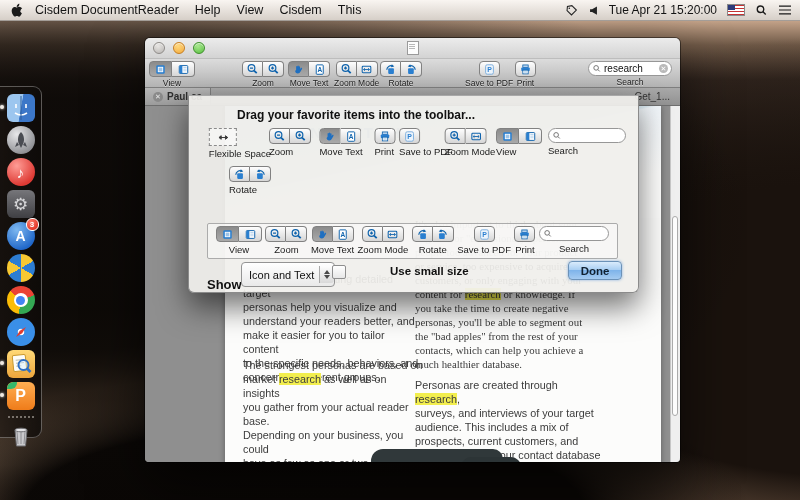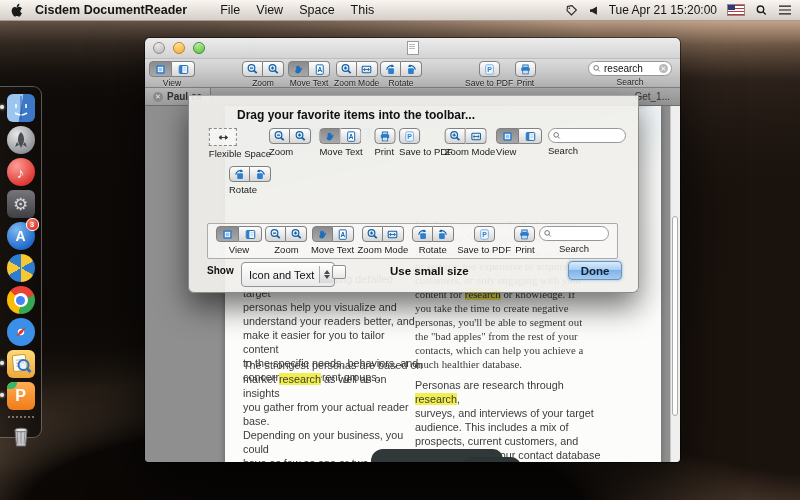--- a/index.html
+++ b/index.html
@@ -10,21 +10,21 @@
       radial-gradient(130% 90% at 6% 45%, rgba(12,9,7,.92) 28%, rgba(12,9,7,0) 68%),
       radial-gradient(620px 190px at 38% 102%, #0a0705 45%, rgba(10,7,5,0) 72%),
       radial-gradient(900px 420px at 108% 66%, #1a120d 35%, rgba(26,18,13,0) 70%),
       linear-gradient(180deg,#e9d0bc 0%,#c6a58b 4%,#6f5947 9%,#332720 16%,#1c1510 40%,#171108 62%,#6d5540 80%,#d8b08c 93%,#caa07f 100%);
   }
   
   .menubar{position:absolute;top:0;left:0;right:0;height:20px;z-index:30;
     background:linear-gradient(#f9f5f1,#d6cfc8);border-bottom:1px solid rgba(60,50,45,.45);
     display:flex;align-items:center;font-size:12.5px;color:#141414;}
   .menubar .apple{margin:0 12px 0 10px;display:flex;align-items:center;}
-  .menubar .appname{font-weight:bold;margin-right:33px;}
+  .menubar .appname{font-weight:normal;margin-right:16px;}
   .menubar .mitem{margin-right:16px;}
   .menubar .spacer{flex:1;}
   .menubar .right{display:flex;align-items:center;gap:10px;margin-right:8px;font-size:12px;}
   .flag{width:16px;height:10px;border:0.5px solid #888;
     background:repeating-linear-gradient(180deg,#c53232 0 1.5px,#fff 1.5px 3px);position:relative;}
   .flag::after{content:"";position:absolute;left:0;top:0;width:7px;height:5px;background:#2c3a7a;}
   .micon{display:flex;align-items:center;}
   
   .dock{position:absolute;left:0;top:86px;width:41px;height:344px;z-index:20;
     background:linear-gradient(90deg,rgba(28,22,18,.62),rgba(14,11,9,.78));
@@ -104,21 +104,21 @@
   .sh-text{position:absolute;left:20px;font-weight:bold;font-size:12px;padding-left:28px;}
   .pal-item{position:absolute;display:flex;flex-direction:column;transform:translateX(-50%);}
   .pal-label{font-size:9.5px;color:#1a1a1a;margin-top:2px;white-space:nowrap;}
   .flexbox{width:26px;height:16px;border:1px dashed #8a8a8a;background:rgba(255,255,255,.5);
     display:flex;align-items:center;justify-content:center;}
   .defaultbox{position:absolute;left:18px;top:127px;width:411px;height:36px;
     border:1px solid #ababab;background:rgba(252,252,252,.55);border-radius:2px;
     display:flex;align-items:flex-start;justify-content:space-between;padding:2px 8px 0;box-sizing:border-box;}
   .def-item{display:flex;flex-direction:column;align-items:center;}
   .sh-footer{position:absolute;left:0;right:0;bottom:10px;height:20px;}
-  .show-lab{position:absolute;left:18px;top:3px;font-weight:bold;font-size:10px;}
+  .show-lab{position:absolute;left:18px;top:15px;font-weight:bold;font-size:13px;}
   .dropdown{position:absolute;left:52px;top:0;width:94px;height:25px;background:linear-gradient(#fff,#e9e9e9);
     border:1px solid #949494;border-radius:4px;display:flex;align-items:center;font-size:11px;box-sizing:border-box;}
   .dropdown .dtext{padding-left:7px;flex:1;}
   .stepper{width:14px;height:17px;border-left:1px solid #aaa;display:flex;flex-direction:column;
     align-items:center;justify-content:center;gap:1px;background:linear-gradient(#fdfdfd,#d9d9d9);border-radius:0 3px 3px 0;}
   .stepper i{width:0;height:0;border-left:3px solid transparent;border-right:3px solid transparent;}
   .stepper .up{border-bottom:4px solid #4a4a4a;}
   .stepper .dn{border-top:4px solid #4a4a4a;}
   .cbx{position:absolute;left:143px;top:3px;width:12px;height:12px;background:linear-gradient(#fff,#e7e7e7);
     border:1px solid #8e8e8e;border-radius:2px;}
@@ -208,23 +208,23 @@
   </defs>
 </svg>
 
 <div class="menubar">
   <span class="apple">
     <svg width="13" height="15" viewBox="0 0 14 16">
         <path fill="#1a1a1a" d="M11.4 8.5c0-1.9 1.6-2.8 1.7-2.9-.9-1.3-2.3-1.5-2.8-1.5-1.2-.1-2.3.7-2.9.7-.6 0-1.5-.7-2.5-.7C3.6 4.2 1.8 5.6 1.8 8.3c0 1.6.6 3.3 1.4 4.4.6.9 1.2 1.9 2.1 1.9.8 0 1.2-.6 2.2-.6s1.3.6 2.2.6c.9 0 1.5-.9 2.1-1.8.7-1 .9-2 1-2.1-.1 0-1.9-.7-1.9-2.8zM9.4 3.1c.5-.6.8-1.5.7-2.3-.7 0-1.6.5-2.1 1.1-.5.5-.9 1.4-.7 2.2.8.1 1.6-.4 2.1-1z"></path>
       </svg>
   </span>
   <span class="appname">Cisdem DocumentReader</span>
-  <span class="mitem">File</span>
+  <span class="mitem">Help</span>
   <span class="mitem">View</span>
-  <span class="mitem">Space</span>
+  <span class="mitem">Cisdem</span>
   <span class="mitem">This</span>
   <span class="spacer"></span>
   <span class="right">
     <span class="micon">
       <svg width="13" height="13" viewBox="0 0 16 16">
           <path d="M8.5 2 14 7.5 8 13.5 2.5 8 3 3z" fill="none" stroke="#222" stroke-width="1.3"></path>
           <circle cx="5.3" cy="5.3" r="1" fill="#222"></circle>
         </svg>
     </span>
     <span class="micon">
@@ -497,21 +497,21 @@
 or service, too expensive to acquire as
 customers, or only engaging with your
 content for </span><span class="hl">research</span><span> or knowledge. If
 you take the time to create negative
 personas, you'll be able to segment out
 the "bad apples" from the rest of your
 contacts, which can help you achieve a
 much healthier database.</span>
       </div>
       <div class="col" style="left:190px;top:258px;width:186px;">
-        <span>Personas are research through </span><span class="hl">research</span><span>,
+        <span>Personas are created through </span><span class="hl">research</span><span>,
 surveys, and interviews of your target
 audience. This includes a mix of
 prospects, current customers, and
 those outside of your contact database
 who would be your ideal readers or
 customers.</span>
       </div>
       <div class="page-img"></div>
       <div class="page-img2"></div>
     </div>

